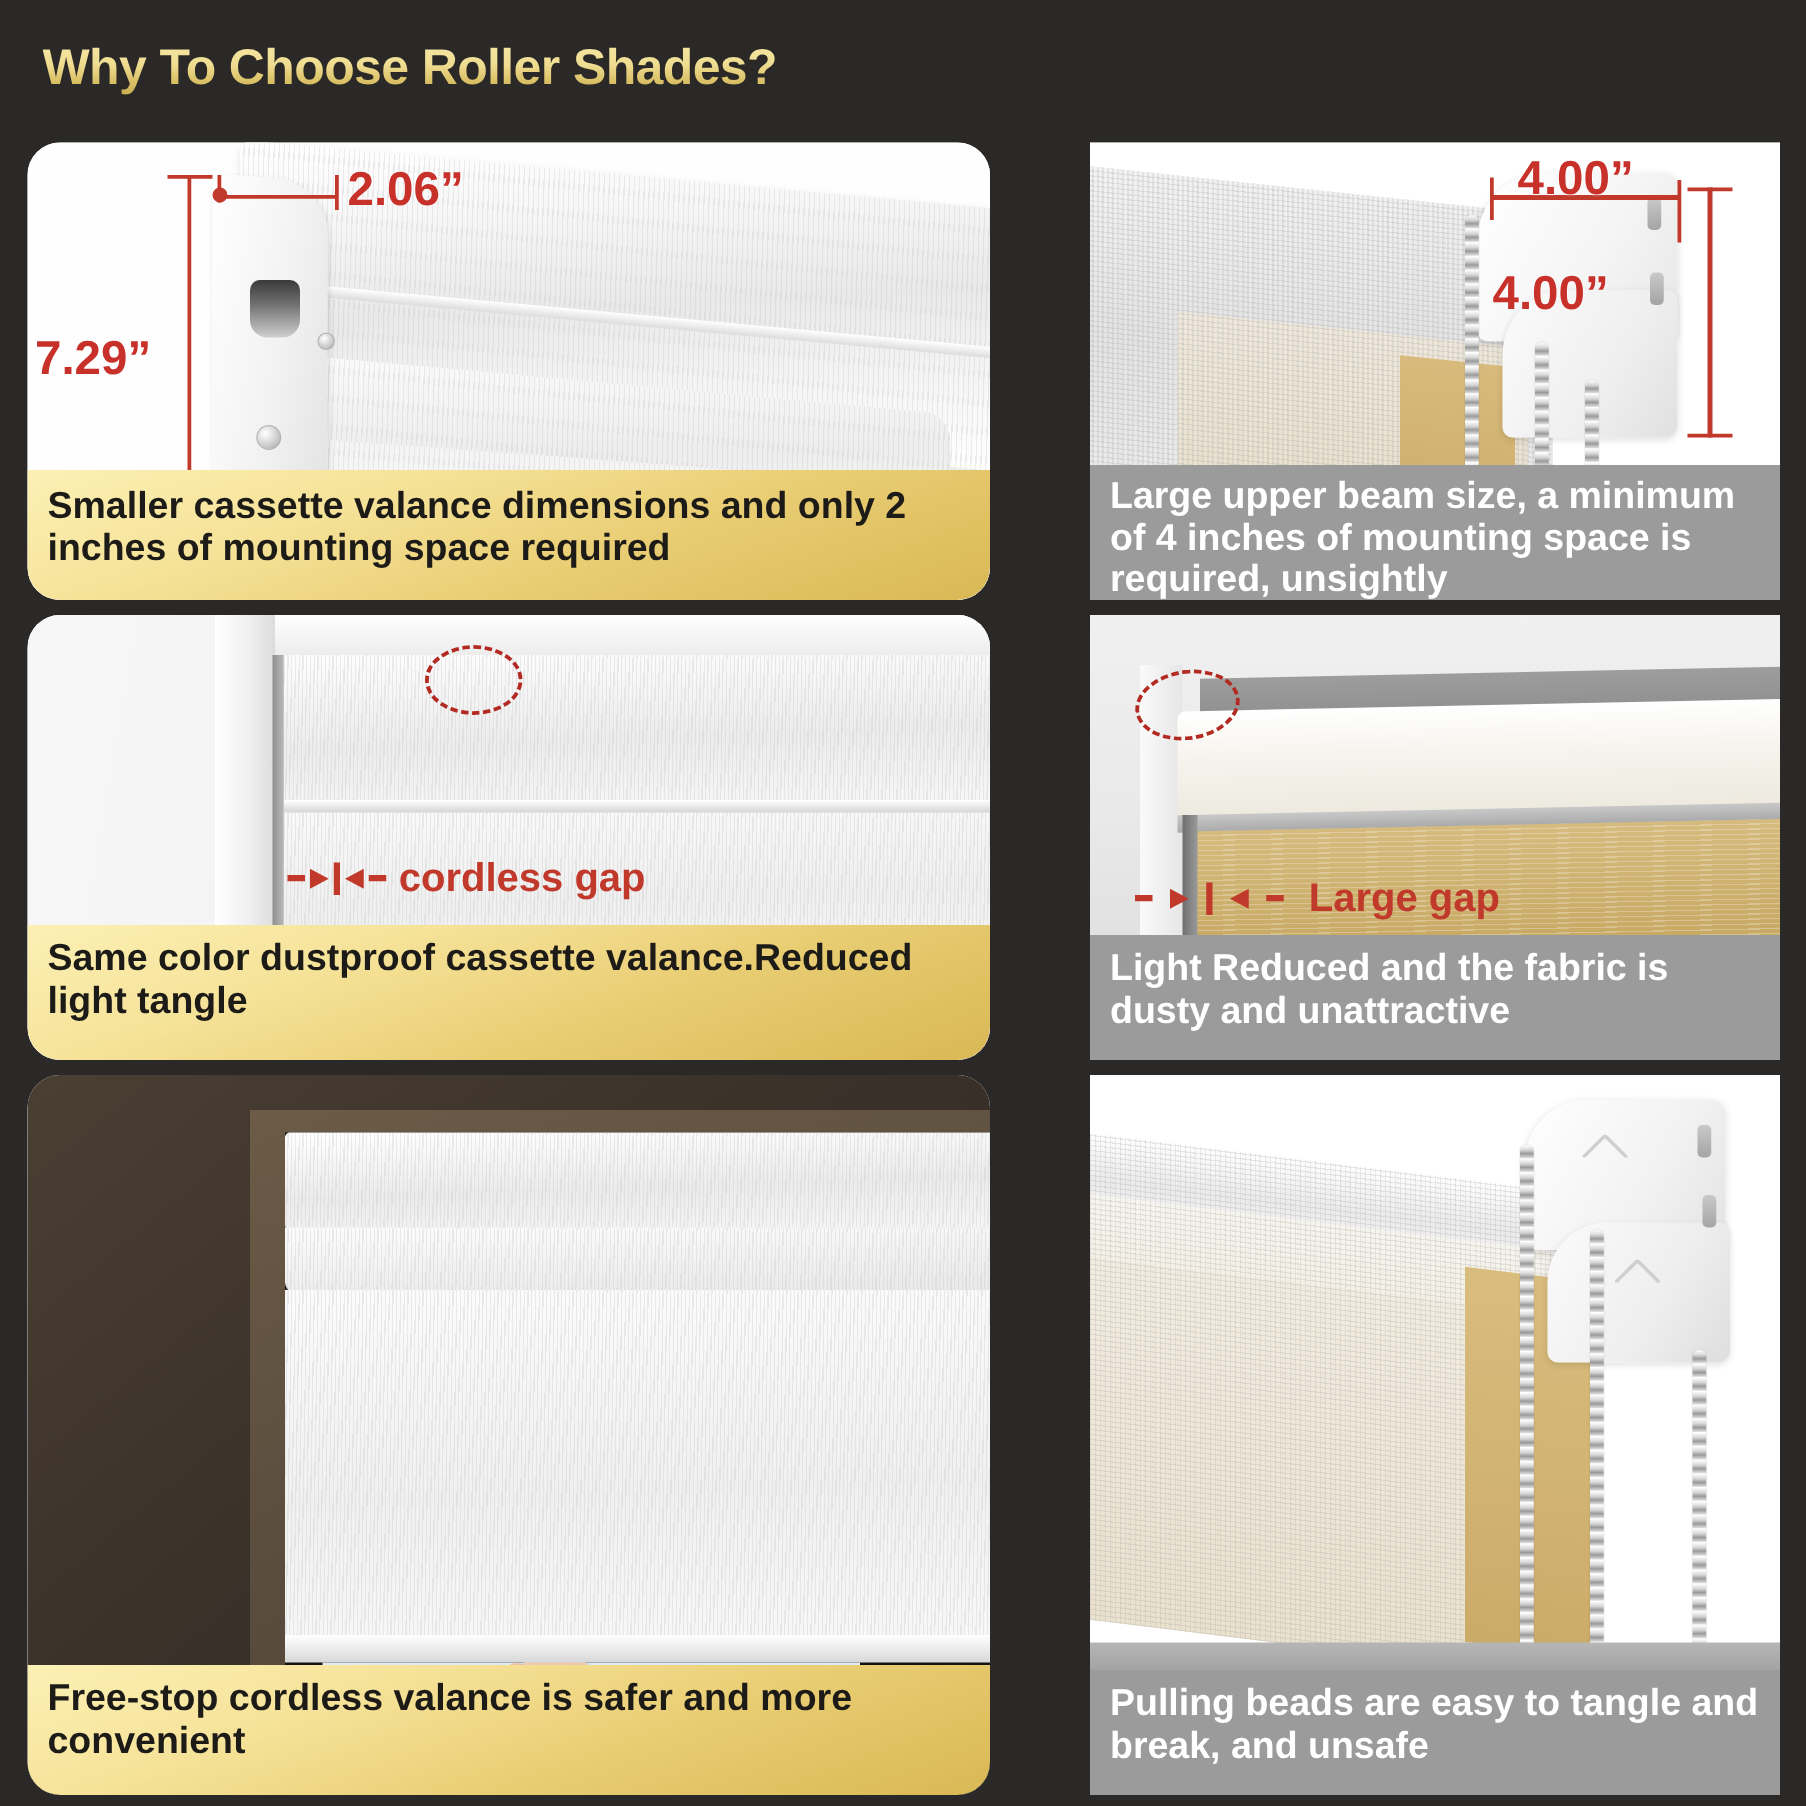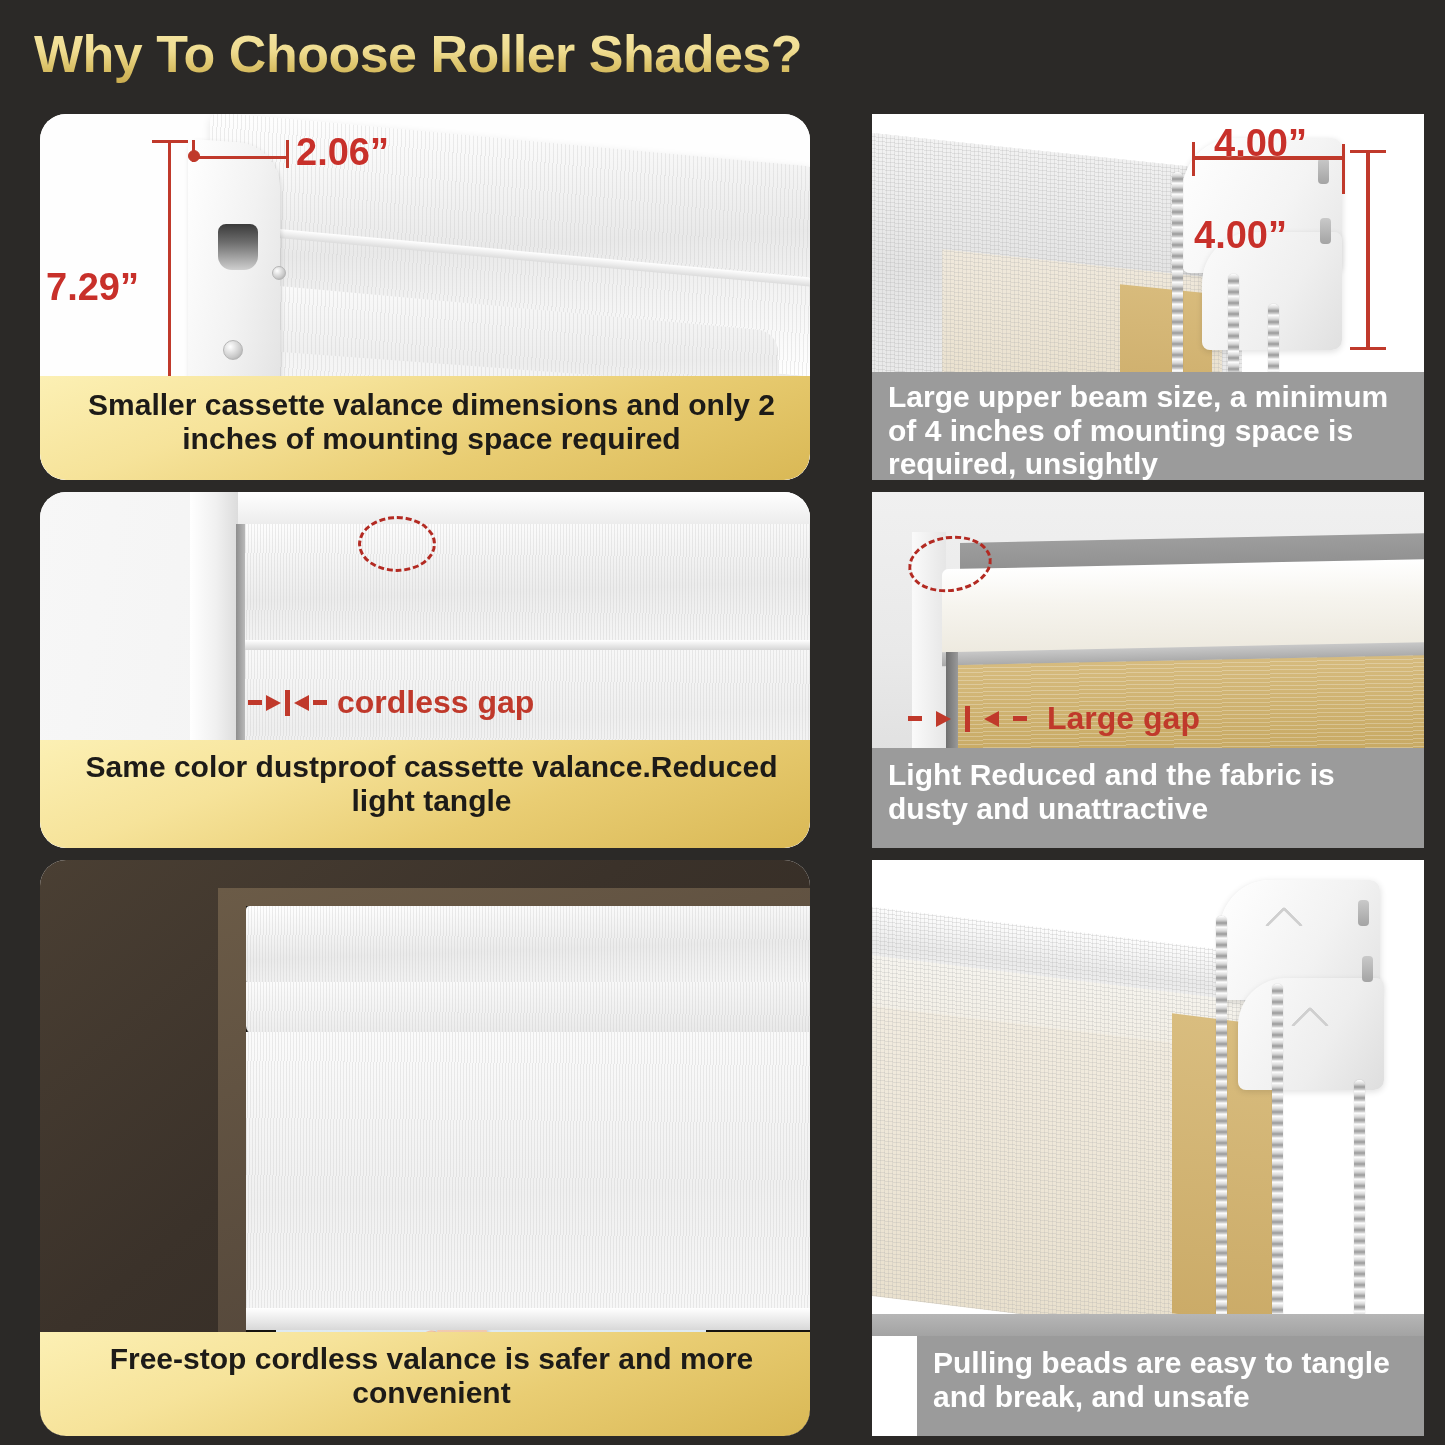--- a/index.html
+++ b/index.html
@@ -11,37 +11,37 @@
     position:relative;
   }
 
   
   .title-bar {
     position:absolute; left:0; top:0; width:1445px; height:108px;
     display:flex; align-items:center;
   }
   .title-text {
     margin-left:34px;
-    font-size:52px;
+    font-size:40px;
     font-weight:bold;
     letter-spacing:-0.5px;
     background:linear-gradient(180deg,#f6e8a8 0%,#efdc90 45%,#d9bf64 75%,#c9ab4f 100%);
     -webkit-background-clip:text;
     background-clip:text;
     color:#e7d18a;
     -webkit-text-fill-color:transparent;
     text-shadow:none;
     white-space:nowrap;
   }
 
   
   .grid { position:absolute; left:0; top:108px; width:1445px; height:1337px; }
 
   .panel { position:absolute; overflow:hidden; background:#fff; }
-  .panel.left  { left:40px;  width:770px; border-radius:26px;text-align:center; }
+  .panel.left  { left:22px;  width:770px; border-radius:26px; }
   .panel.right { left:872px; width:552px; border-radius:0; }
 
   .row1 { top:6px;   height:366px; }
   .row2 { top:384px; height:356px; }
   .row3 { top:752px; height:576px; }
 
   .photo { position:absolute; left:0; top:0; right:0; bottom:0; overflow:hidden; }
 
   
   .cap {
@@ -60,21 +60,21 @@
   .cap.gray {
     background:#9b9b9b;
     color:#ffffff;
     font-size:30px;
   }
   .cap.r1-left  { height:104px; padding-top:12px; }
   .cap.r1-right { height:108px; padding-top:8px;  font-size:30px; }
   .cap.r2-left  { height:108px; }
   .cap.r2-right { height:100px; }
   .cap.r3-left  { height:104px; }
-  .cap.r3-right { height:100px;margin-left:45px; }
+  .cap.r3-right { height:100px; }
 
   
 
   
   .p1-bg { position:absolute; inset:0; background:#fefefe; }
   .valance-body {
     position:absolute; left:170px; top:26px; width:620px; height:210px;
     background:linear-gradient(172deg,#ffffff 0%,#f7f7f7 22%,#e9e9e9 50%,#f4f4f4 72%,#ffffff 100%);
     transform:skewY(5.2deg);
     border-radius:10px 26px 26px 10px;

